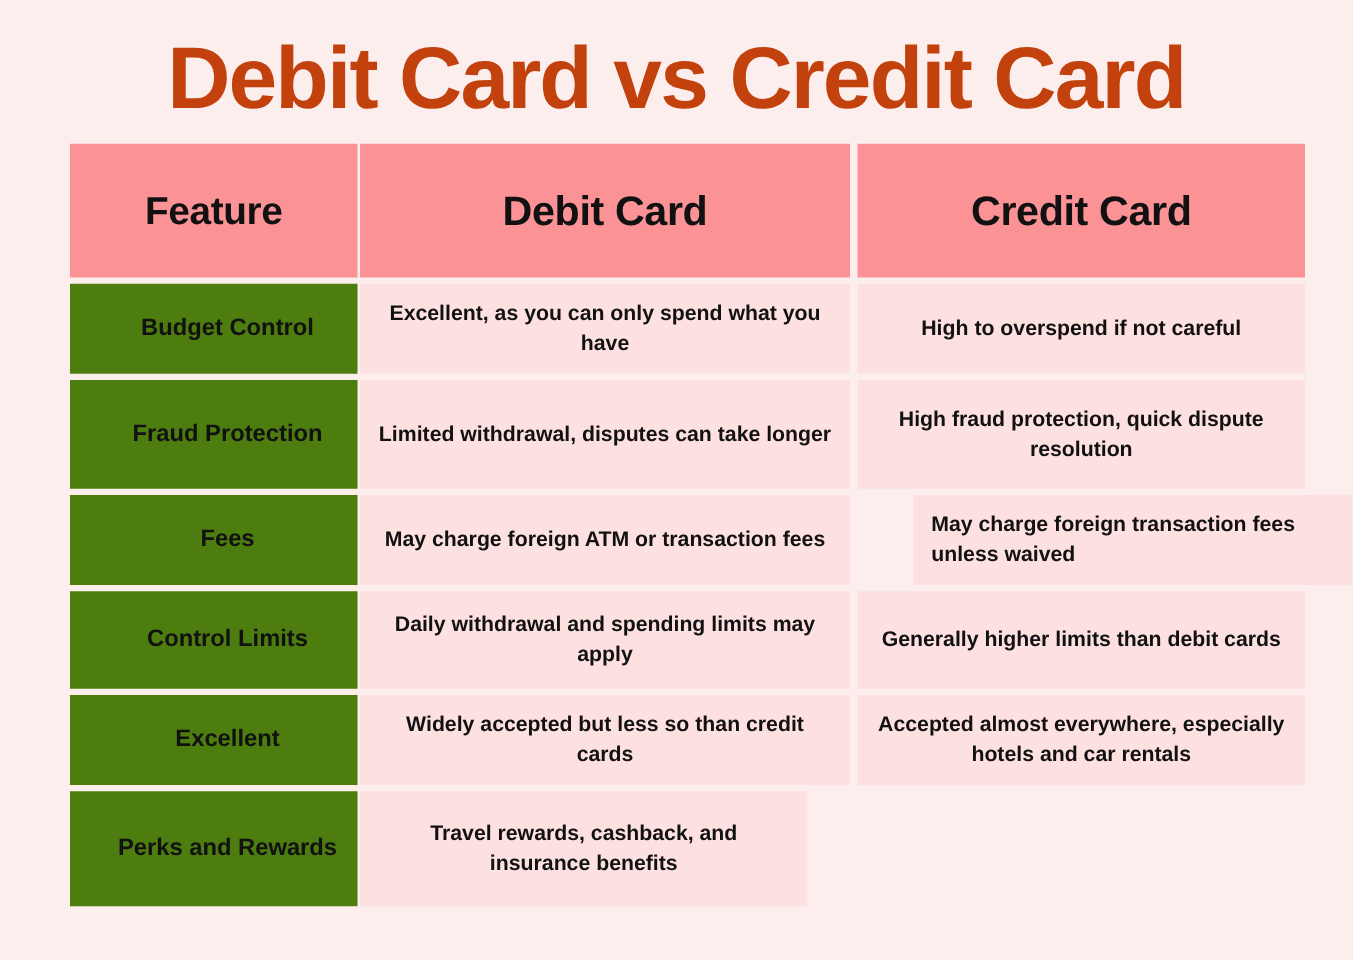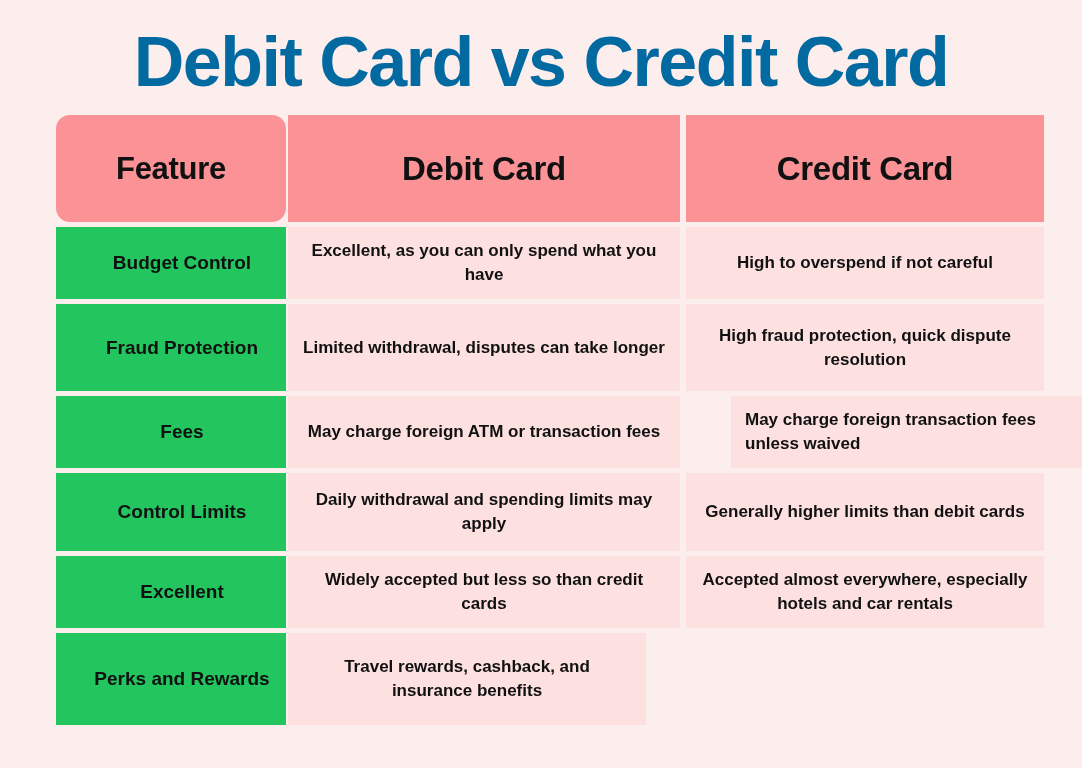--- a/index.html
+++ b/index.html
@@ -22,21 +22,21 @@
   .title {
     position: absolute;
     left: 0;
     top: 19px;
     width: 1082px;
     text-align: center;
     font-size: 70px;
     line-height: 86px;
     font-weight: 700;
     letter-spacing: -1.5px;
-    color: #0369a1;
+    color: #c2410c;
     white-space: nowrap;
   }
   .table {
     position: absolute;
     left: 56px;
     top: 115px;
     width: 986px;
   }
   .row {
     display: flex;
@@ -57,30 +57,30 @@
   .col-2 { width: 358px; flex: 0 0 358px; }
 
   
   .row-head .cell {
     background: #fa9296;
     height: 107px;
     font-size: 33px;
     line-height: 38px;
     letter-spacing: -0.3px;
   }
-  .row-head .col-0 { font-size: 31px; border-radius: 14px; }
+  .row-head .col-0 { font-size: 31px; }
 
   
   .row-body .cell {
     font-size: 17px;
     line-height: 24px;
     padding: 6px 14px;
   }
   .row-body .col-0 {
-    background: #22c55e;
+    background: #4d7c0f;
     font-size: 19px;
     padding-left: 36px;
   }
   .row-body .col-1,
   .row-body .col-2 {
     background: #fde0e0;
   }
   .h-72 .cell { height: 72px; }
   .h-87 .cell { height: 87px; }
   .h-78 .cell { height: 78px; }

